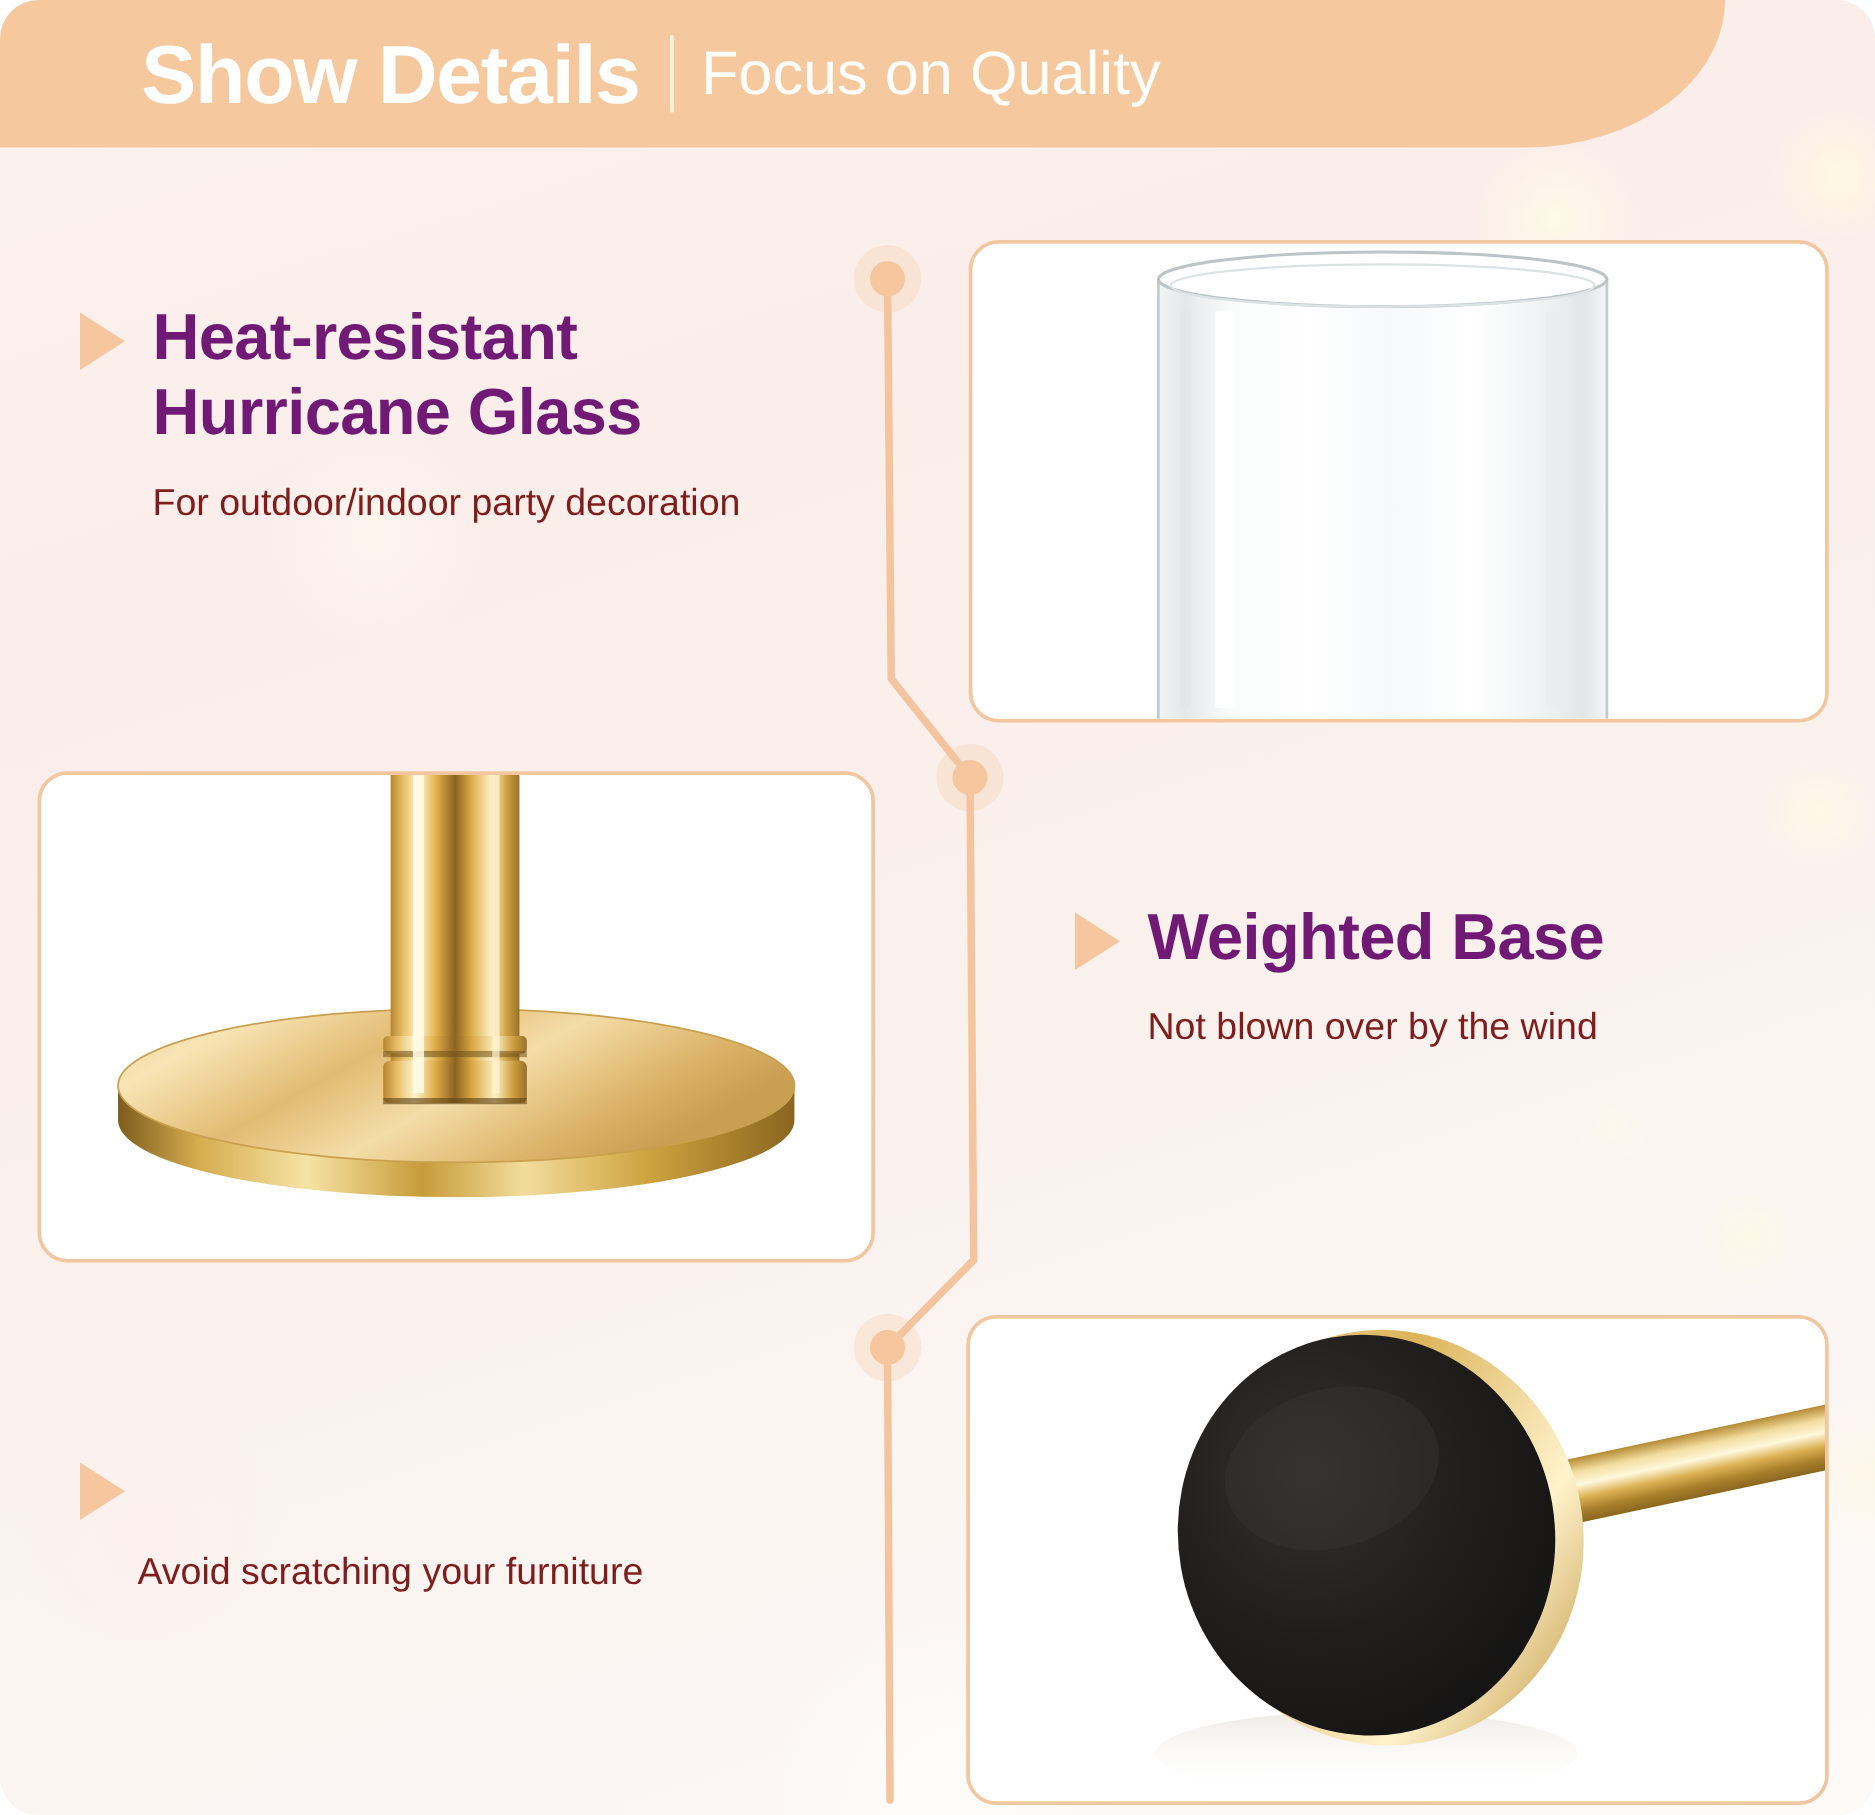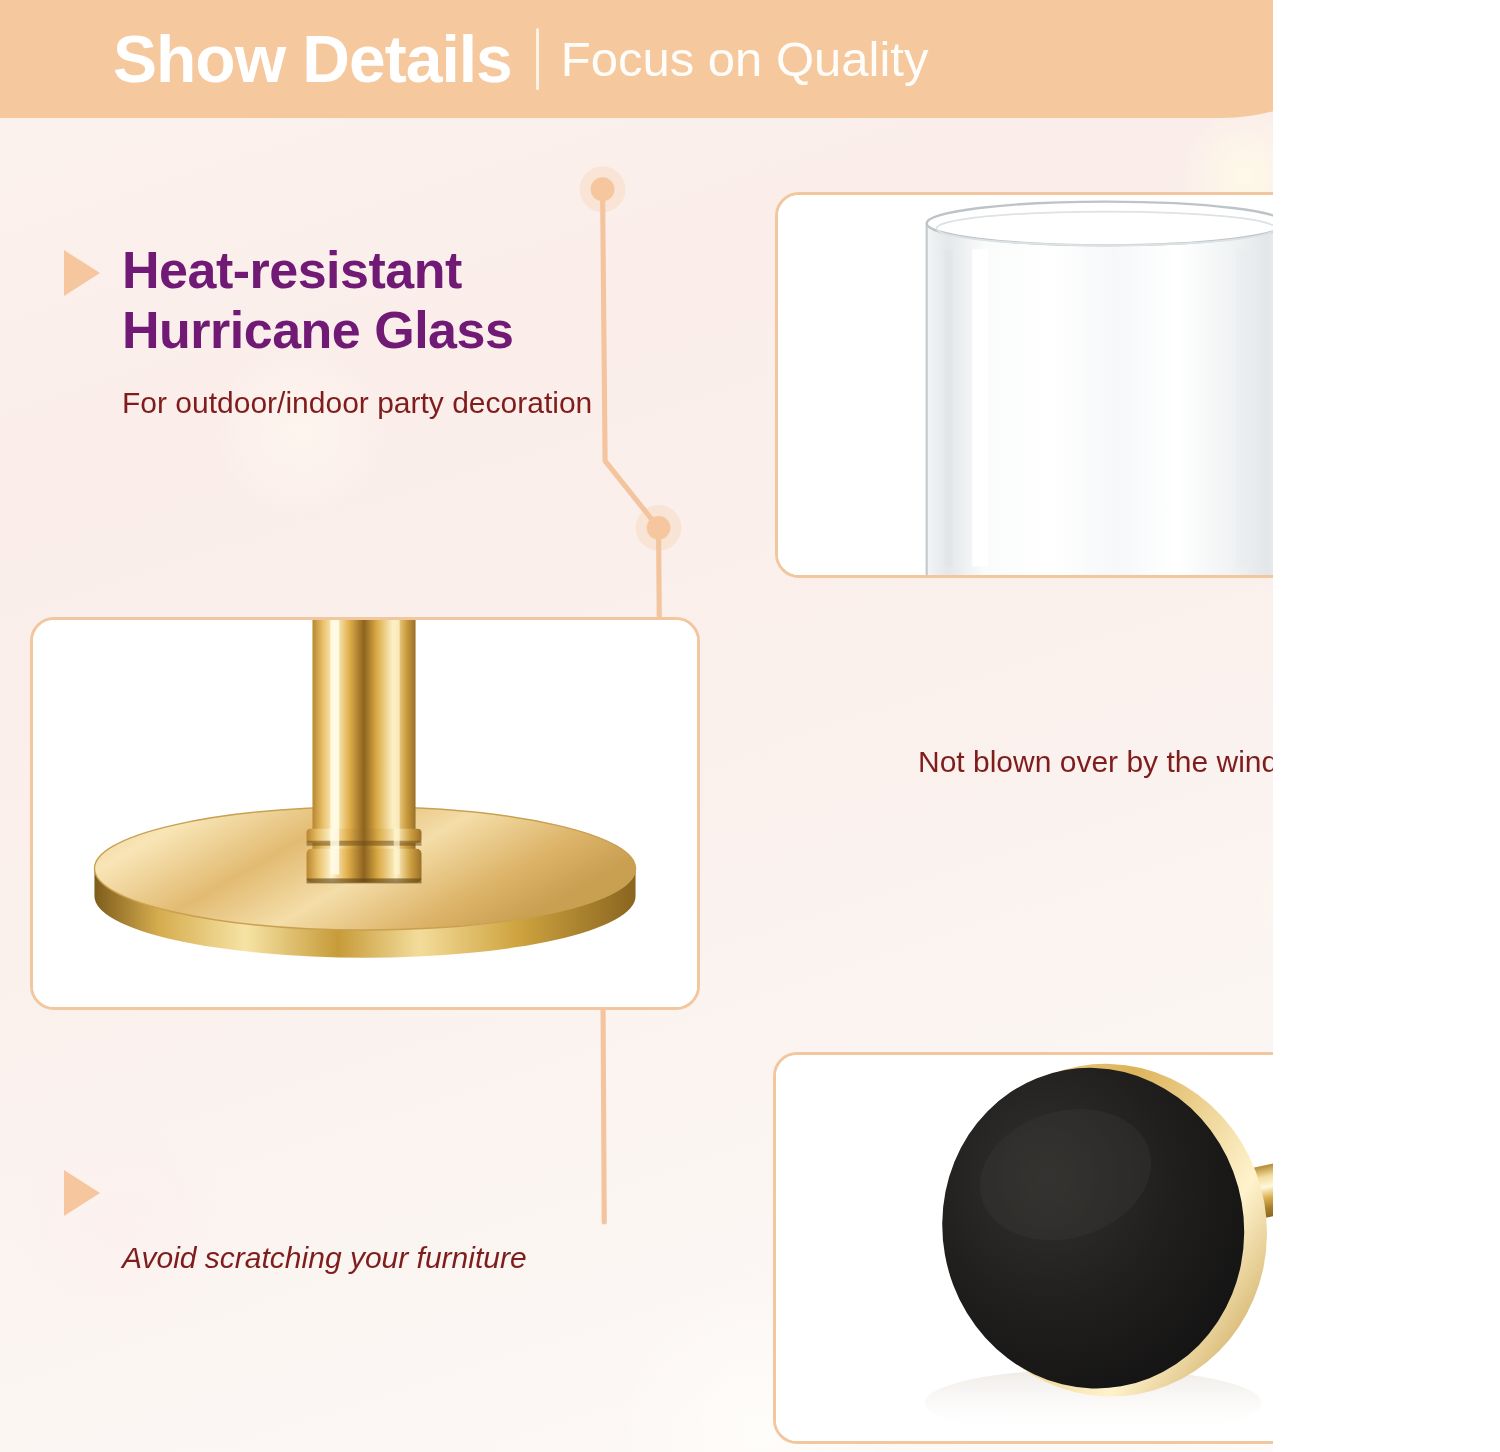--- a/index.html
+++ b/index.html
@@ -5,23 +5,24 @@
   * { margin:0; padding:0; box-sizing:border-box; }
 
   html, body {
     width:1500px; height:1452px;
     overflow:hidden;
     font-family:"Liberation Sans", sans-serif;
   }
 
   #page {
     position:relative;
-    width:1273px; height:1452px;
+    width:1500px; height:1452px;
     background:#f7efec;
     overflow:hidden;
+    border-radius:31px;
   }
 
   
   #bg {
     position:absolute; inset:0;
     background:
       radial-gradient(circle 95px at 1245px 175px, rgba(255,250,232,.95), rgba(255,250,232,0) 68%),
       radial-gradient(circle 78px at 1470px 140px, rgba(255,248,225,.95), rgba(255,248,225,0) 68%),
       radial-gradient(circle 70px at 1455px 650px, rgba(255,249,230,.9), rgba(255,249,230,0) 70%),
       radial-gradient(circle 60px at 1400px 990px, rgba(255,249,230,.85), rgba(255,249,230,0) 70%),
@@ -75,21 +76,21 @@
   }
   .feature p {
     color:#7f1d1d; font-size:30px; font-weight:400;
     line-height:1.35; margin-top:22px;
   }
   #f-glass { left:64px;  top:240px; width:620px; }
   #f-glass p { margin-left:58px; }
   #f-base  { left:860px; top:720px; width:560px; }
   #f-base p { margin-left:58px; }
   #f-felt  { left:64px;  top:1160px; width:620px; }
-  #f-felt p { margin-left:58px;font-style:italic; }
+  #f-felt p { margin-left:46px; }
 
   
   .card {
     position:absolute;
     background:#ffffff;
     border:3px solid #f2c79f;
     border-radius:24px;
     overflow:hidden;
   }
   #card-glass { left:775px; top:192px;  width:688px; height:386px; }
@@ -126,20 +127,24 @@
 
   <div class="feature" id="f-glass">
     <div class="head-row">
       <span class="tri"></span>
       <h2>Heat-resistant Hurricane Glass</h2>
     </div>
     <p>For outdoor/indoor party decoration</p>
   </div>
 
   <div class="feature" id="f-base">
+    <div class="head-row">
+      <span class="tri"></span>
+      <h2>Weighted Base</h2>
+    </div>
     <p>Not blown over by the wind</p>
   </div>
 
   <div class="feature" id="f-felt">
     <div class="head-row">
       <span class="tri"></span>
     </div>
     <p>Avoid scratching your furniture</p>
   </div>
 

